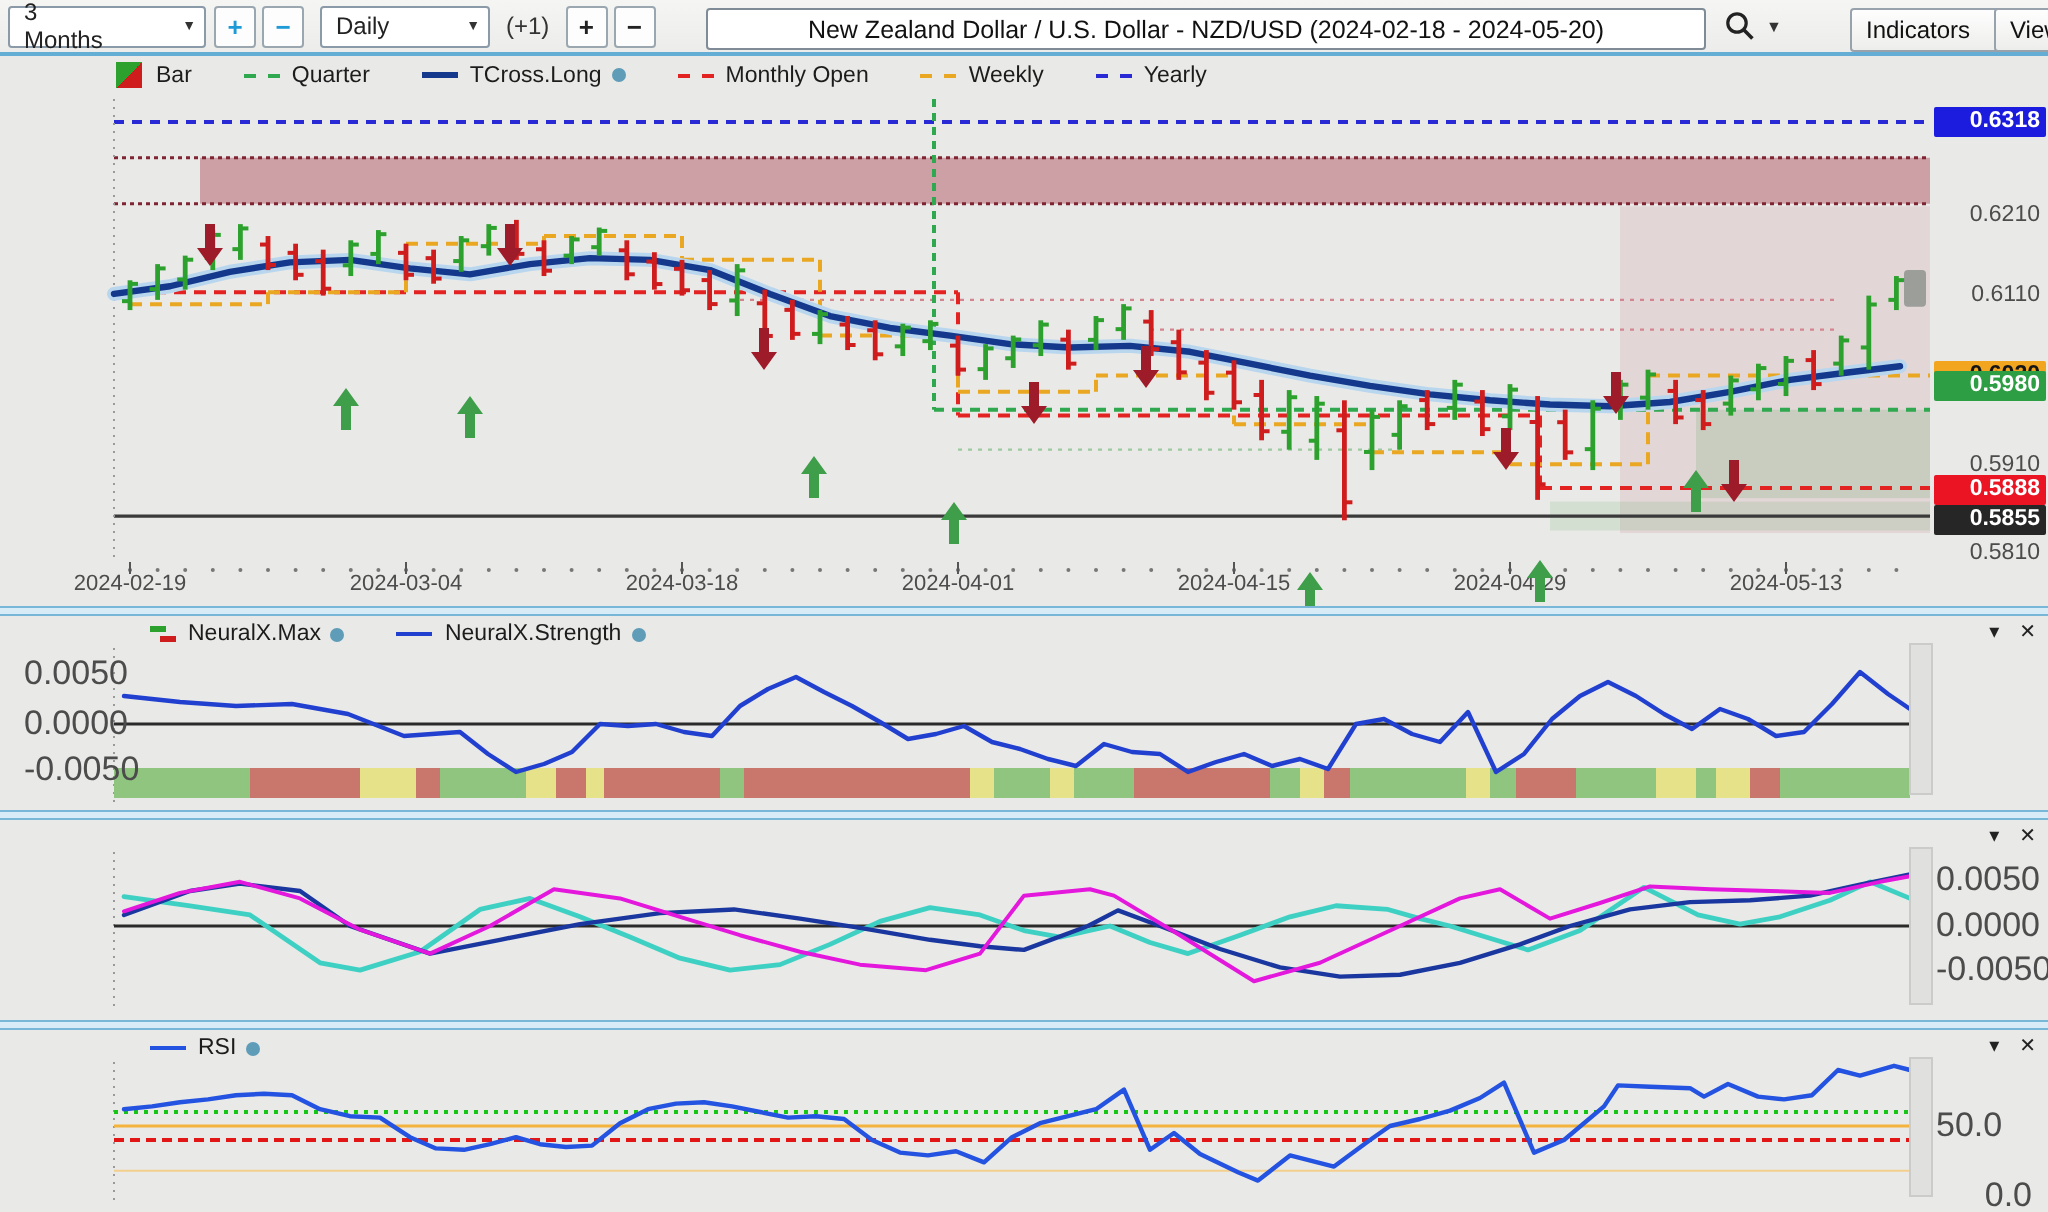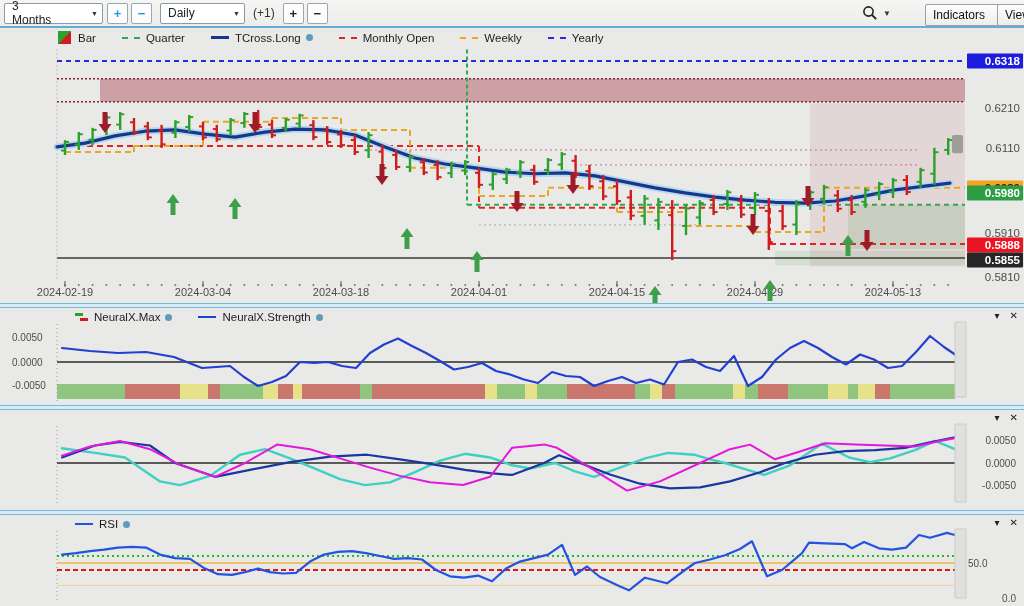--- a/index.html
+++ b/index.html
@@ -72,21 +72,21 @@
   }
   .panel-ctl span{cursor:default;}
   svg{position:absolute;left:0;top:0;}
   .axis-label{position:absolute;font-size:11px;color:#4c4c4c;transform:translateX(-50%);}
   .pr-label{
     position:absolute;left:967px;width:56px;height:15px;line-height:15px;
     text-align:right;font-size:11.5px;color:#4c4c4c;padding-right:3px;
     box-sizing:border-box;transform:translateY(-50%);
   }
   .pr-label.badge{font-weight:bold;border-radius:1px;}
-  .yl{position:absolute;font-size:10px;color:#4c4c4c;transform:translateY(-50%);}
+  .yl{position:absolute;font-size:17px;color:#4c4c4c;transform:translateY(-50%);}
 </style>
 </head>
 <body>
 
 <div class="toolbar">
   <div class="tb-select" style="width:86px">
     <span>3 Months</span>
     <span class="caret">▼</span>
   </div>
   <div class="tb-btn blue">
@@ -100,20 +100,23 @@
     <span class="caret">▼</span>
   </div>
   <span class="tb-offset">(+1)</span>
   <div class="tb-btn dark">
       <span>+</span>
     </div>
   <div class="tb-btn dark">
       <span>−</span>
     </div>
 
+  <div class="title-box">
+    <span>New Zealand Dollar / U.S. Dollar - NZD/USD (2024-02-18 - 2024-05-20)</span>
+  </div>
 
   <div class="search-wrap">
     <svg width="16" height="16" viewBox="0 0 16 16" style="position:static">
       <circle cx="6.5" cy="6.5" r="4.6" fill="none" stroke="#222" stroke-width="1.6"></circle>
       <line x1="10" y1="10" x2="14.2" y2="14.2" stroke="#222" stroke-width="1.8"></line>
     </svg>
     <span class="caret">▼</span>
   </div>
 
   <div class="tb-right-btn" id="indicators-btn">

